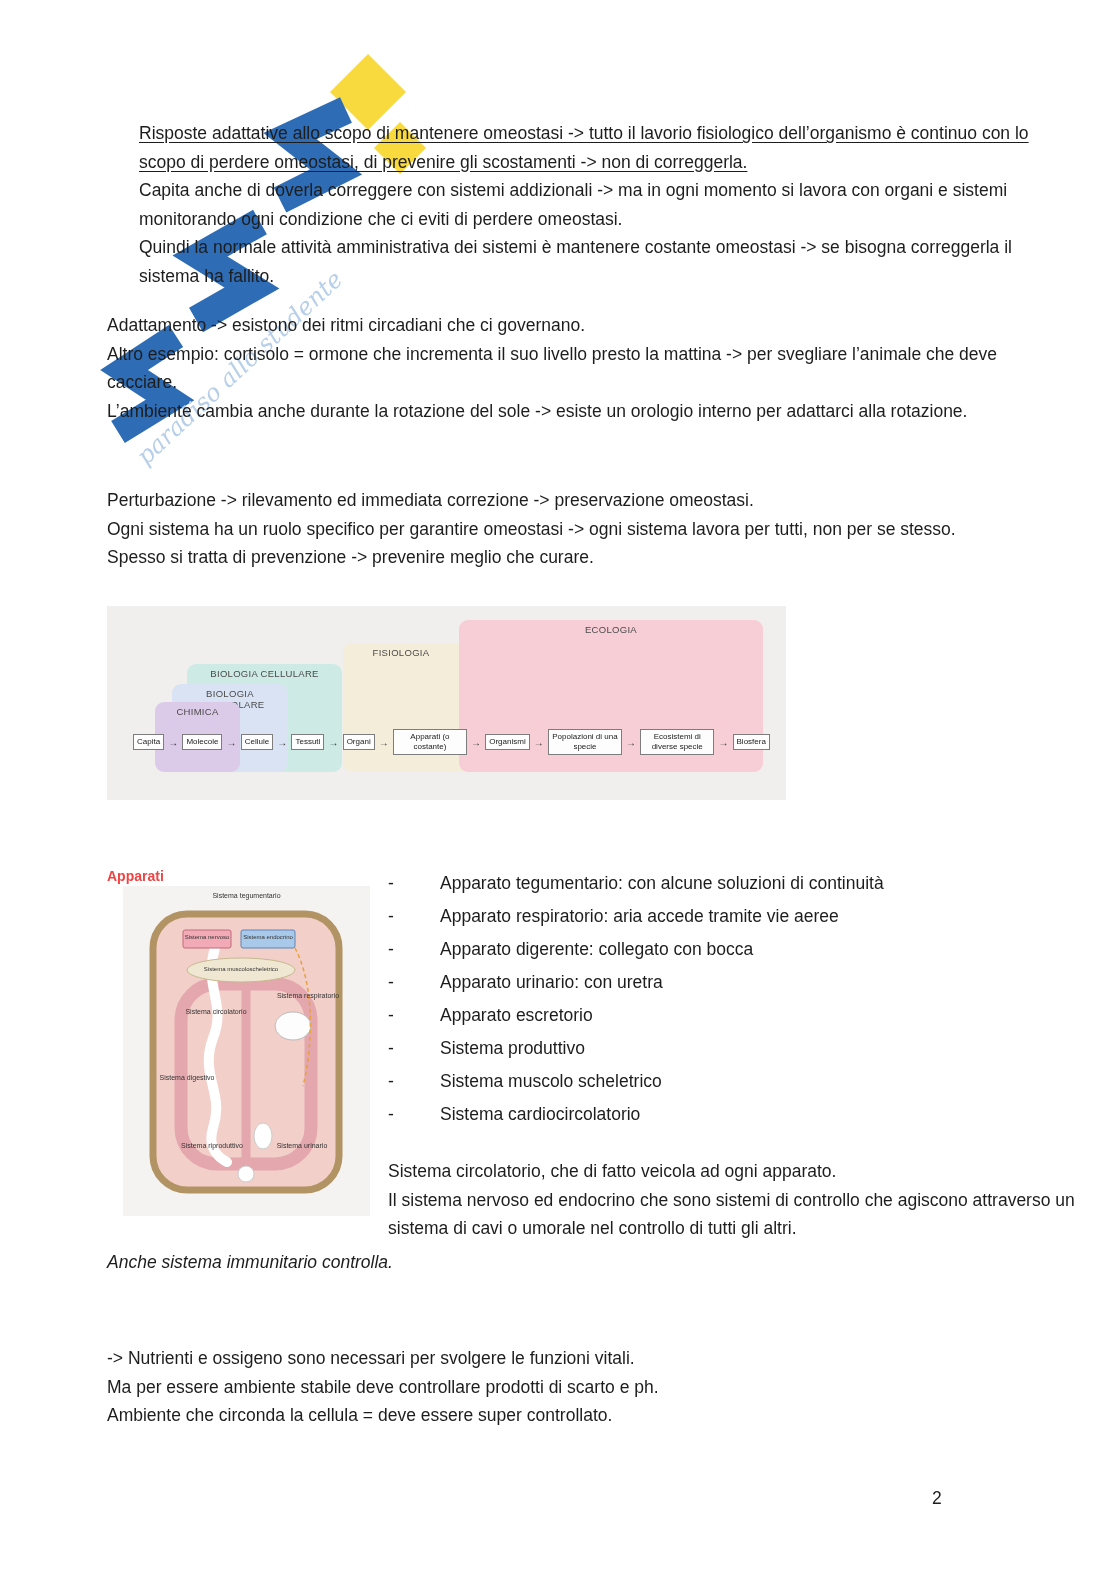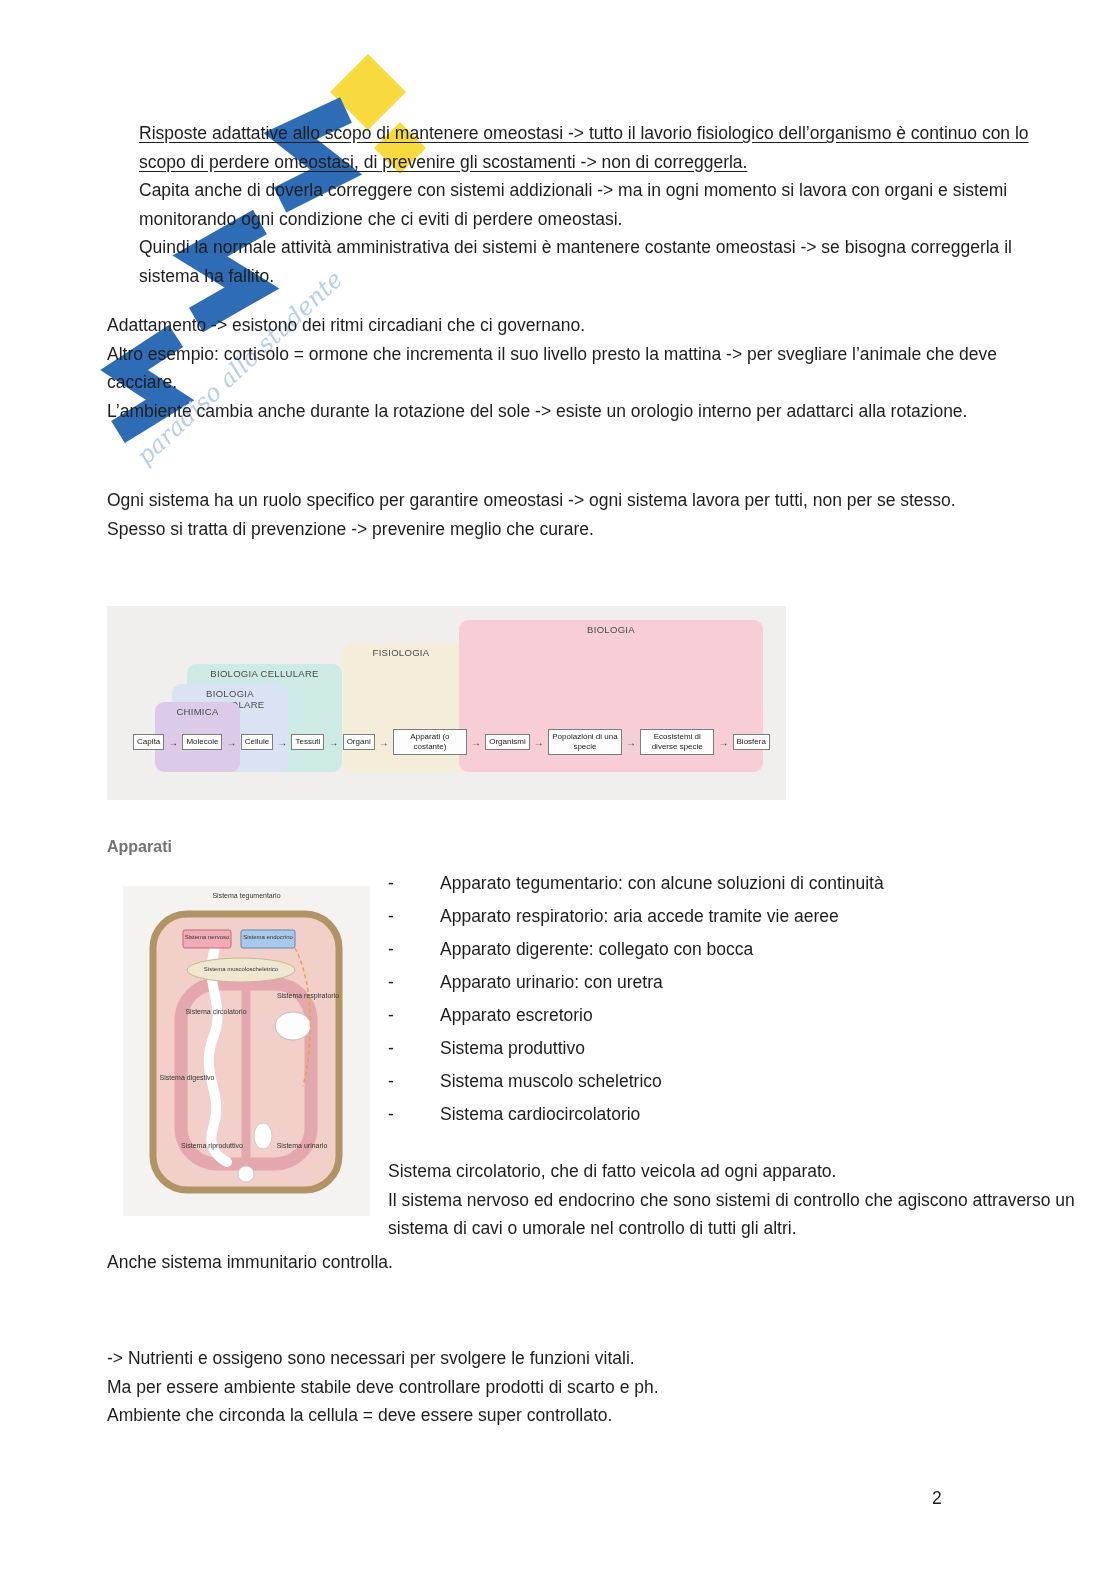--- a/index.html
+++ b/index.html
@@ -22,34 +22,34 @@
   .p-eco{left:352px;top:14px;width:304px;height:152px;background:#f7ced5;z-index:5;}
   .p-fis{left:236px;top:37px;width:420px;height:129px;background:#f4edda;z-index:1;}
   .p-fis .plabel{width:116px;}
   .p-cel{left:80px;top:58px;width:155px;height:108px;background:#cdeae4;z-index:2;}
   .p-mol{left:65px;top:78px;width:116px;height:88px;background:#d9e3f4;z-index:3;}
   .p-chi{left:48px;top:96px;width:85px;height:70px;background:#dccae9;z-index:4;}
   .boxrow{position:absolute;left:26px;right:16px;top:112px;height:48px;display:flex;align-items:center;justify-content:space-between;z-index:10;}
   .obox{background:#fdfdfd;border:1px solid #7d7d7d;padding:2px 3px;font-size:8px;line-height:1.2;text-align:center;color:#222;max-width:66px;}
   .oarrow{font-size:10px;color:#333;padding:0 1px;}
 
-  .heading{position:absolute;left:107px;top:838px;z-index:2;font-size:16px;font-weight:bold;color:#737373;}
+  .heading{position:absolute;left:107px;top:868px;z-index:2;font-size:14px;font-weight:bold;color:#ef4444;}
 
   
   .bodyfig{position:absolute;left:123px;top:886px;width:247px;height:330px;background:#f4f3f1;z-index:2;}
   .bodyfig svg{position:absolute;left:0;top:0;}
   .flabel{position:absolute;font-size:7px;line-height:1.15;color:#333;text-align:center;z-index:3;}
   .flabel.tiny{font-size:6px;}
 
   
   #applist{left:388px;top:869px;width:650px;}
   #applist .li{margin-bottom:4.5px;display:flex;}
   #applist .marker{display:inline-block;width:52px;flex:0 0 52px;}
   #afterp{left:388px;top:1157px;width:690px;}
-  #anche{left:107px;top:1248px;width:908px;}
+  #anche{left:107px;top:1248px;width:908px;font-style:italic;}
   #closing{left:107px;top:1344px;width:908px;}
   #pageno{left:932px;top:1484px;z-index:2;}
 </style>
 </head>
 <body>
 
 <div class="page">
 
   <svg class="wm" width="480" height="520" viewBox="0 0 480 520">
     <polygon points="340,40 378,78 340,116 302,78" fill="#f8d93e"></polygon>
@@ -66,39 +66,40 @@
     <span class="s">Quindi la normale attività amministrativa dei sistemi è mantenere costante omeostasi -&gt; se bisogna correggerla il sistema ha fallito.</span>
   </div>
 
   <div class="txt" id="adatt">
     <span class="s">Adattamento -&gt; esistono dei ritmi circadiani che ci governano.</span>
     <span class="s">Altro esempio: cortisolo = ormone che incrementa il suo livello presto la mattina -&gt; per svegliare l’animale che deve cacciare.</span>
     <span class="s">L’ambiente cambia anche durante la rotazione del sole -&gt; esiste un orologio interno per adattarci alla rotazione.</span>
   </div>
 
   <div class="txt" id="pert">
+    <span class="s">Perturbazione -&gt; rilevamento ed immediata correzione -&gt; preservazione omeostasi.</span>
     <span class="s">Ogni sistema ha un ruolo specifico per garantire omeostasi -&gt; ogni sistema lavora per tutti, non per se stesso.</span>
     <span class="s">Spesso si tratta di prevenzione -&gt; prevenire meglio che curare.</span>
   </div>
 
   <div class="diagram">
     <div class="panel p-fis">
       <div class="plabel">FISIOLOGIA</div>
     </div>
     <div class="panel p-cel">
       <div class="plabel">BIOLOGIA CELLULARE</div>
     </div>
     <div class="panel p-mol">
       <div class="plabel">BIOLOGIA MOLECOLARE</div>
     </div>
     <div class="panel p-chi">
       <div class="plabel">CHIMICA</div>
     </div>
     <div class="panel p-eco">
-      <div class="plabel">BIOLOGIA</div>
+      <div class="plabel">ECOLOGIA</div>
     </div>
     <div class="boxrow">
       <div class="obox">Capita</div>
       <div class="oarrow">→</div>
       <div class="obox">Molecole</div>
       <div class="oarrow">→</div>
       <div class="obox">Cellule</div>
       <div class="oarrow">→</div>
       <div class="obox">Tessuti</div>
       <div class="oarrow">→</div>

